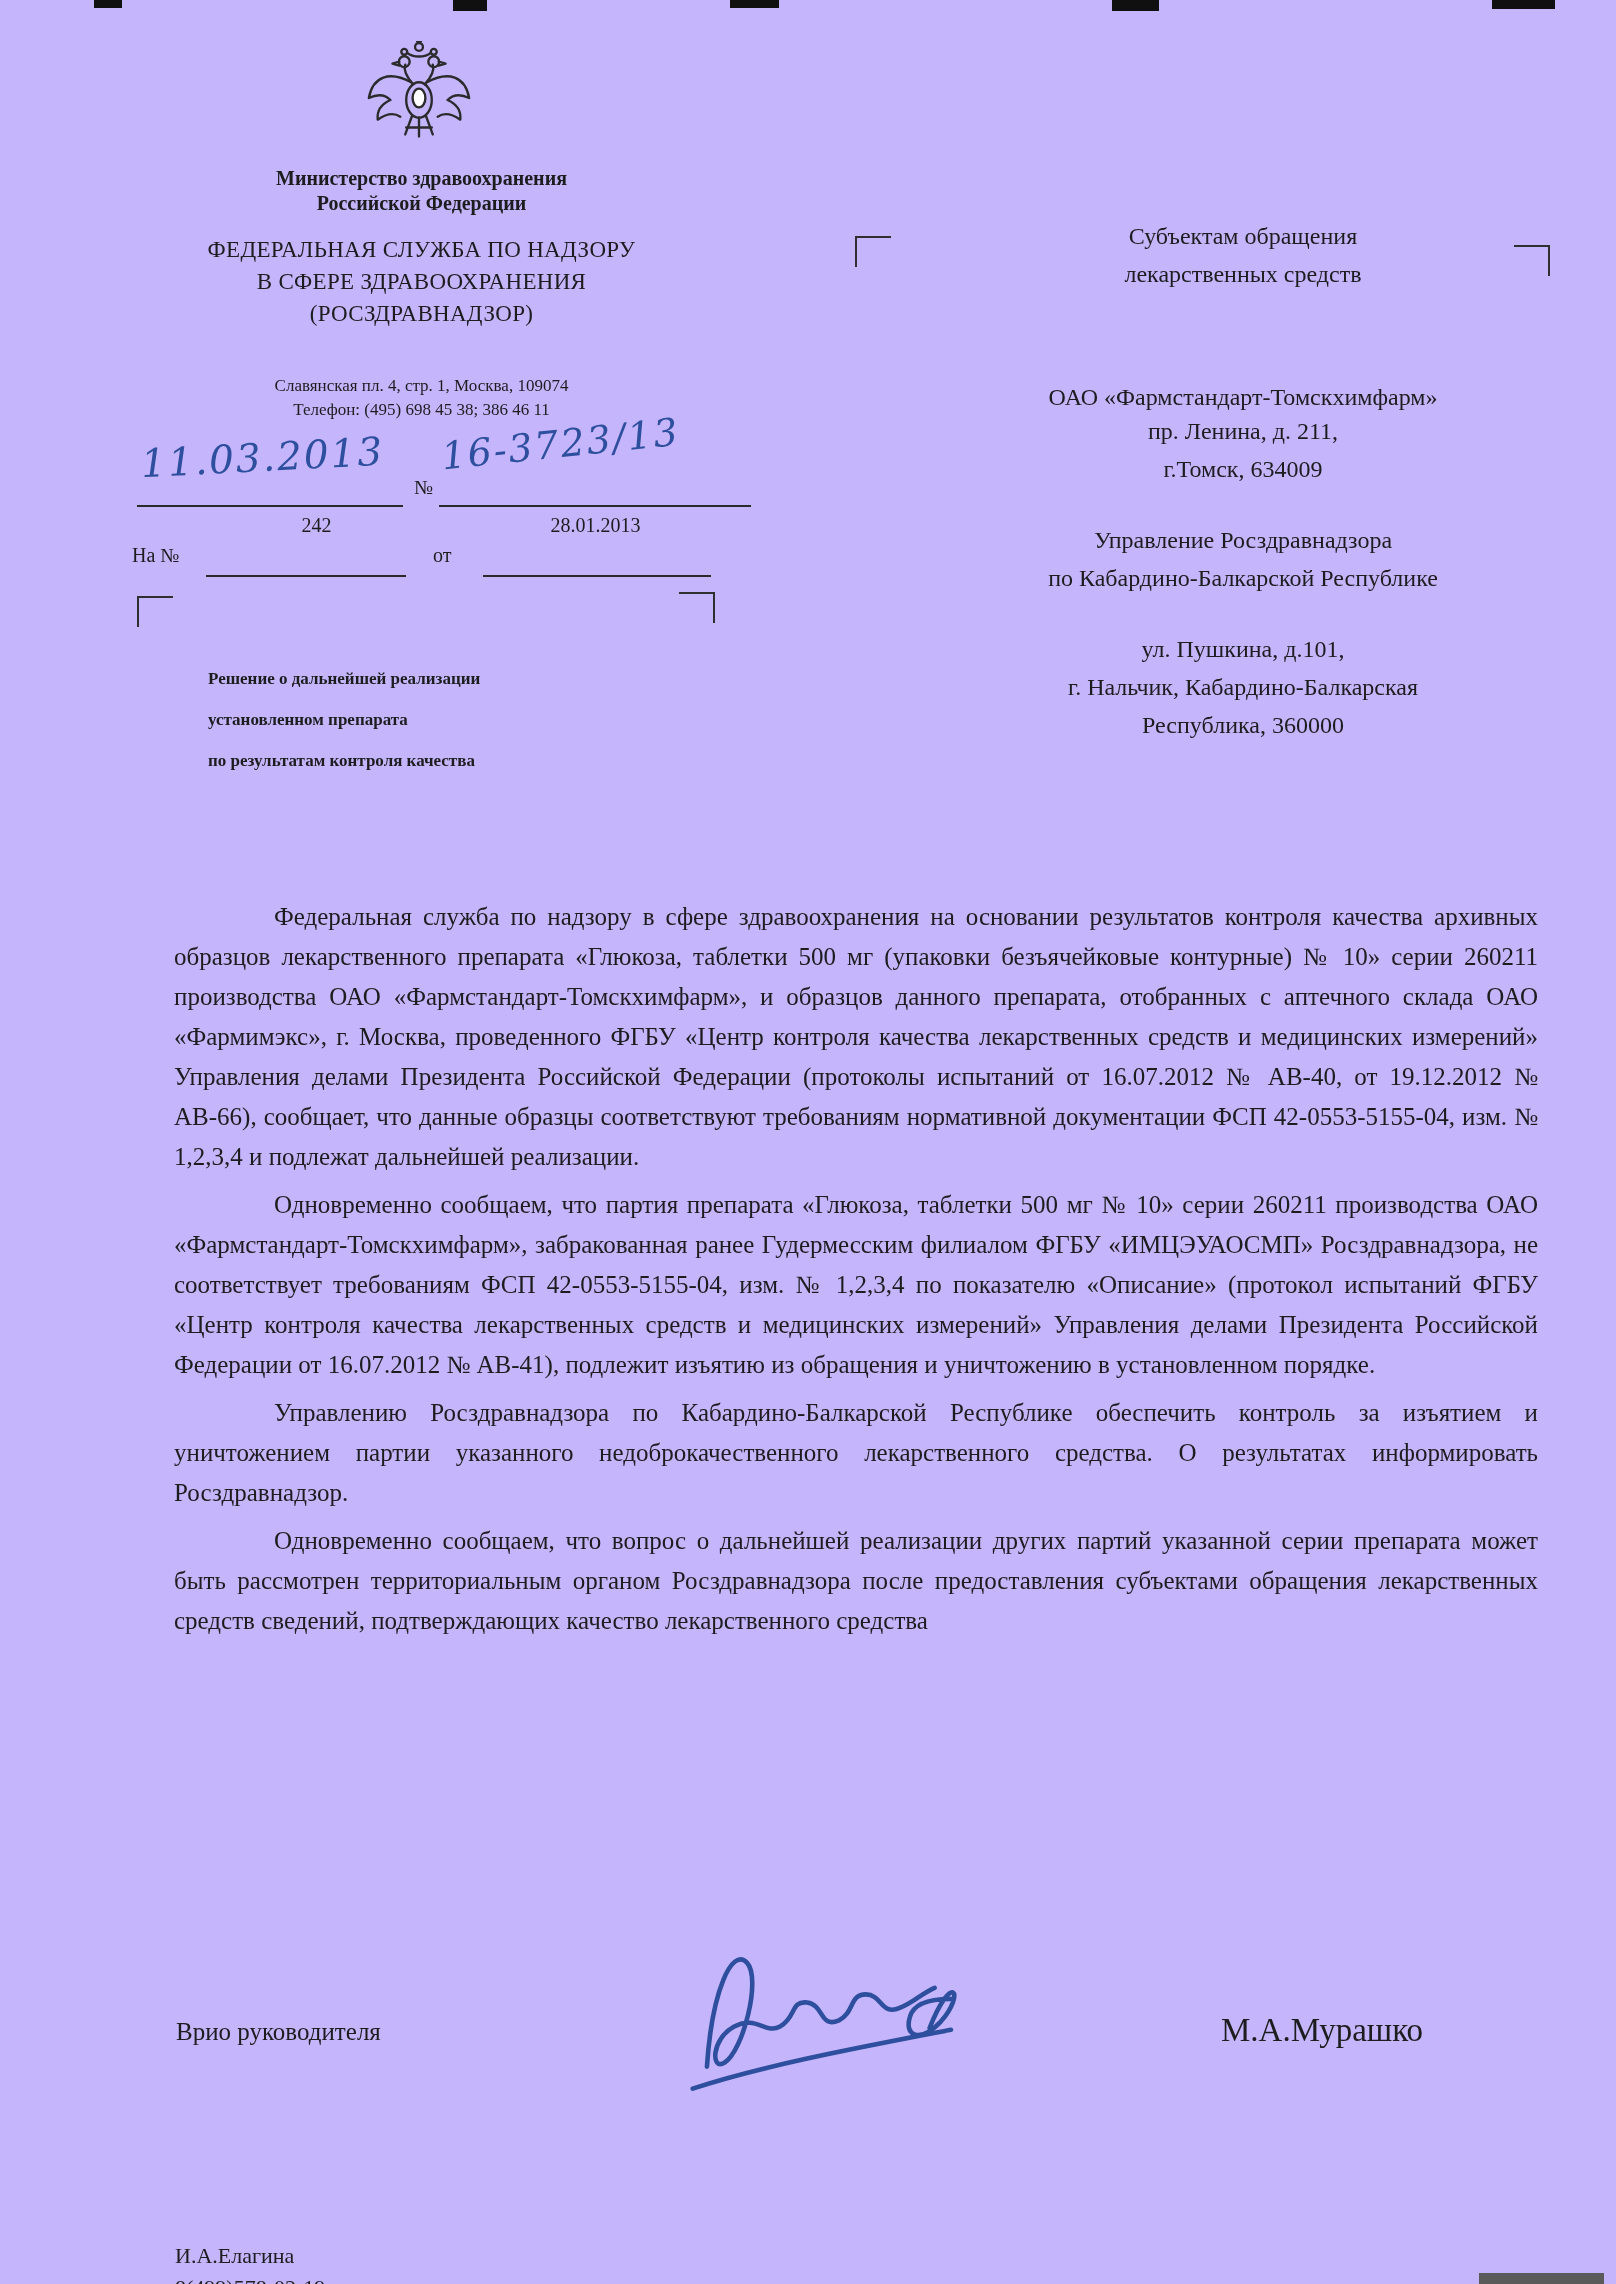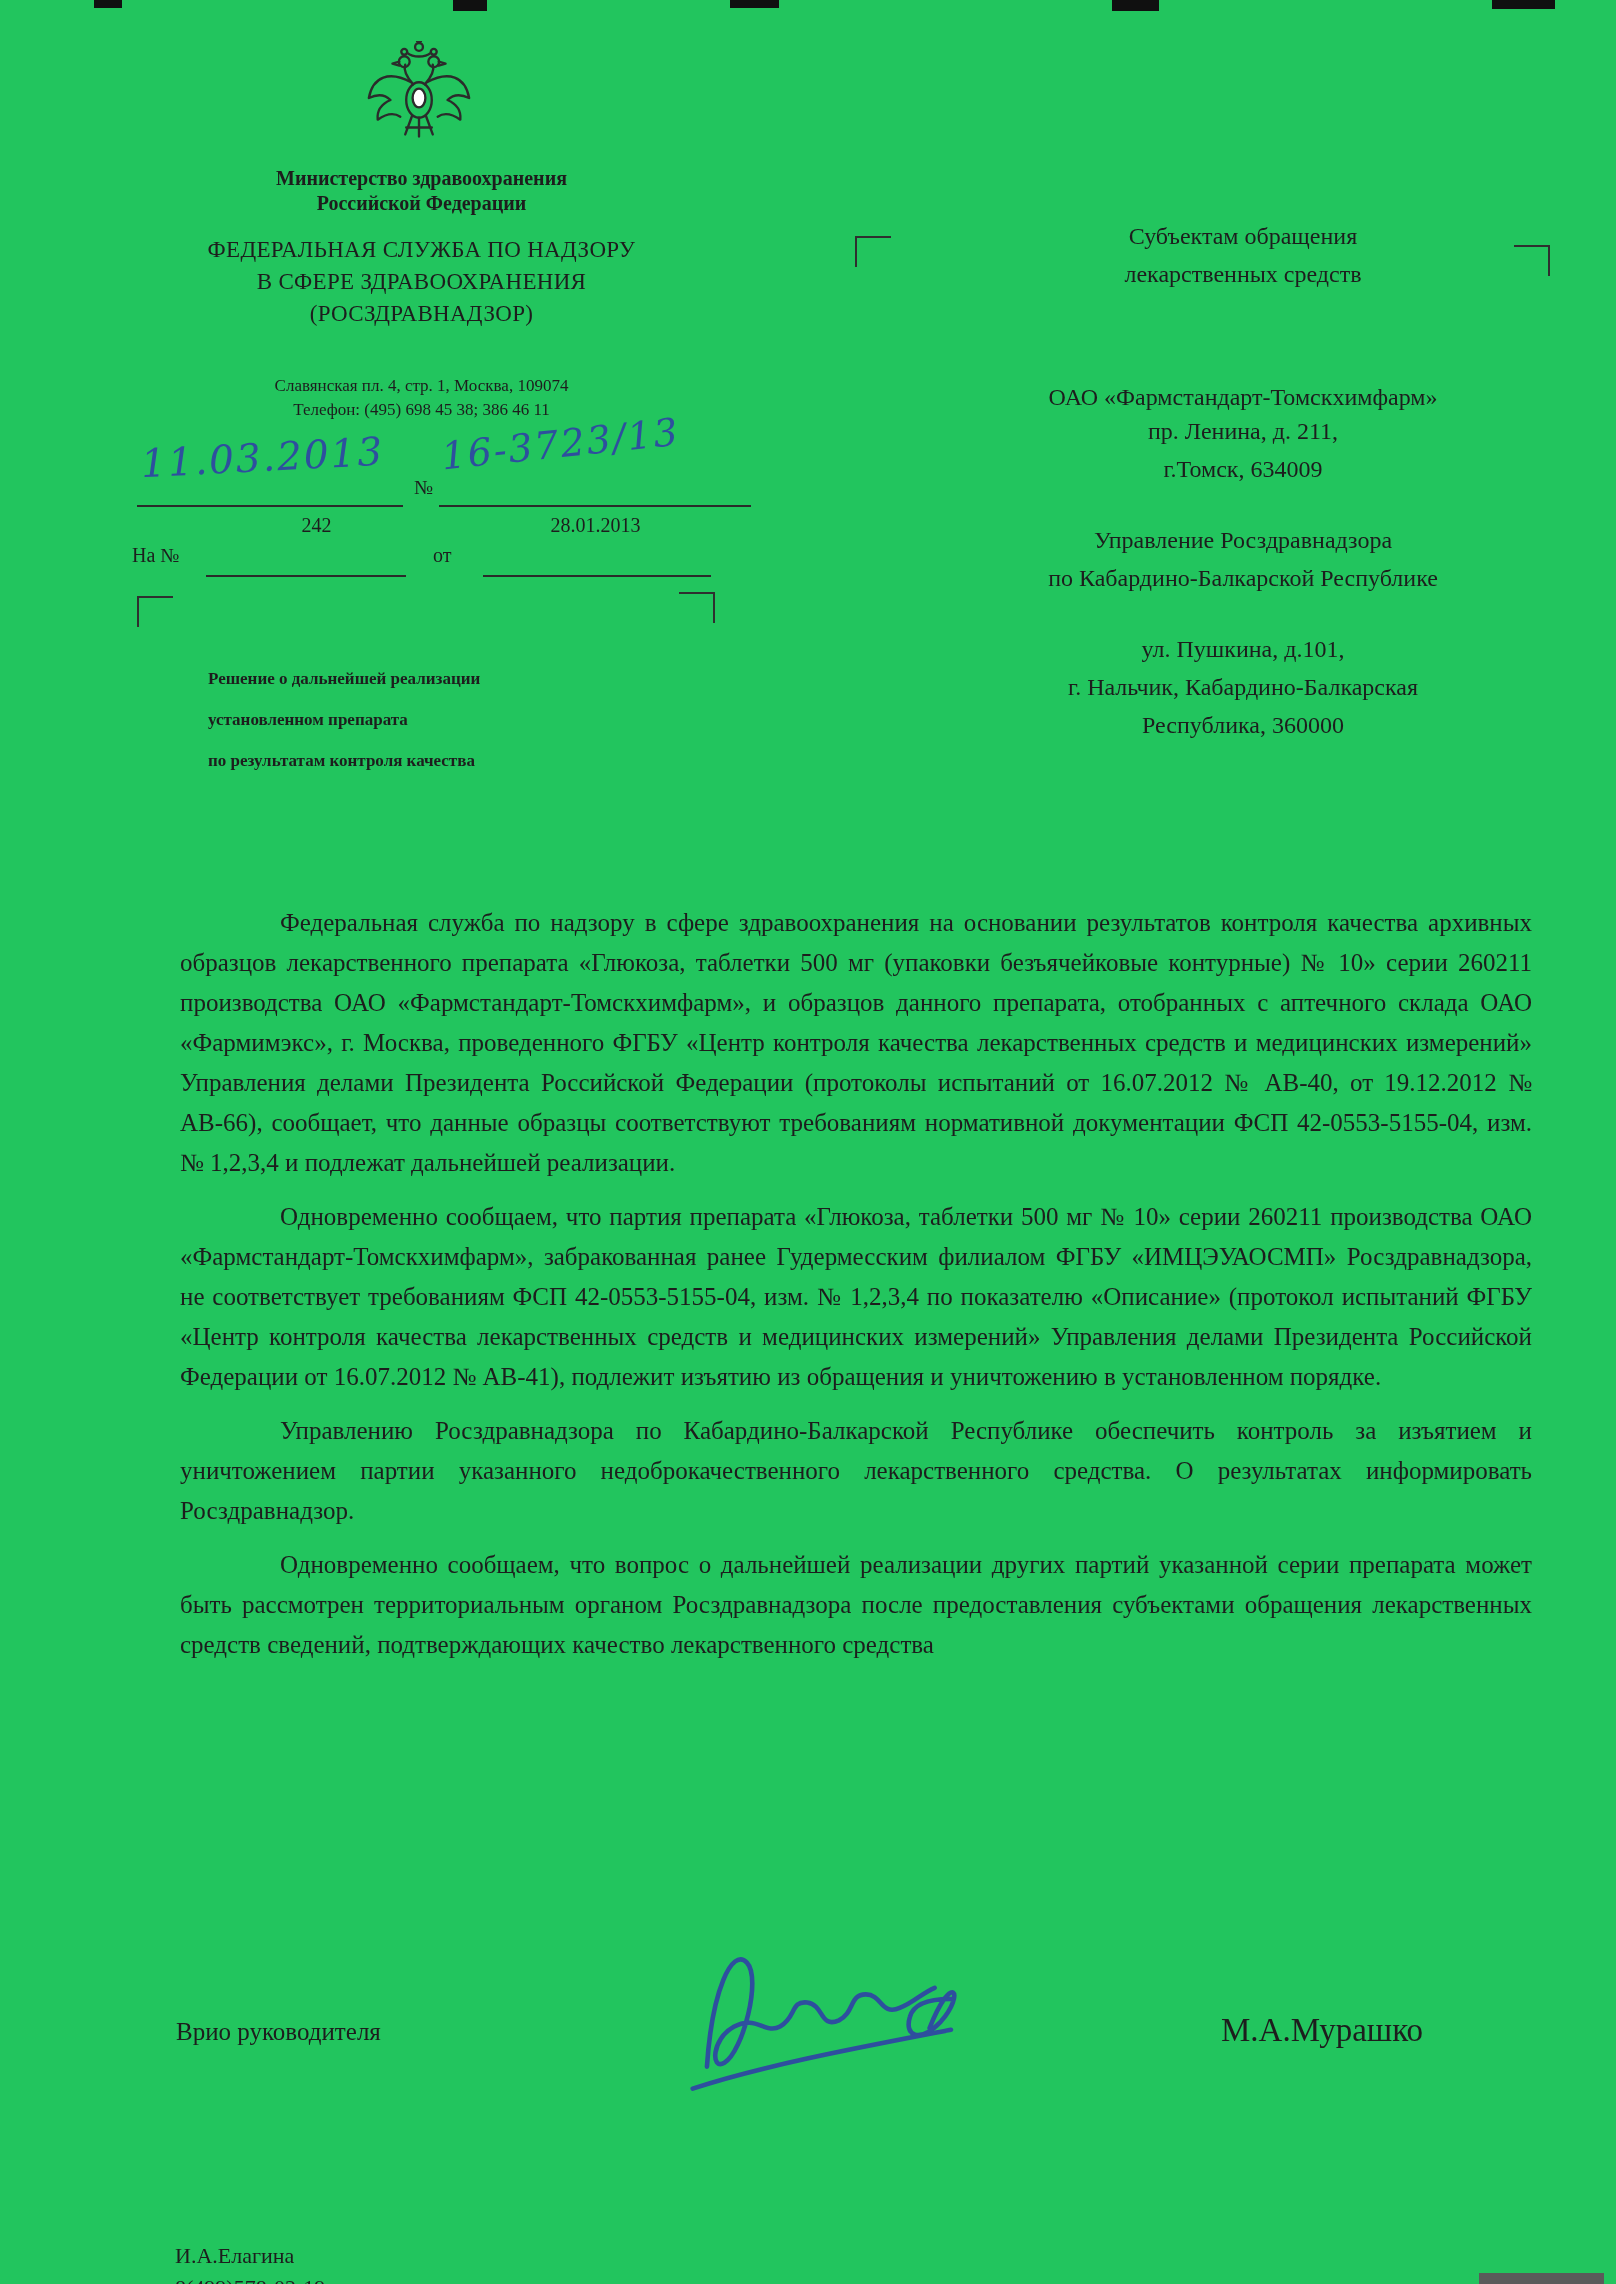--- a/index.html
+++ b/index.html
@@ -1,19 +1,19 @@
 <!DOCTYPE html>
 <html style="font-size:10.5px"><head>
 <meta charset="utf-8">
 <style>
   html,body{margin:0;padding:0;background:#ffffff;}
   .page{
     position:relative;
     width:1617px;height:2284px;
-    background:#22c55e;
+    background:#c4b5fd;
     font-family:"Liberation Serif","DejaVu Serif",serif;
     color:#1d1d1d;
     overflow:hidden;
   }
   .artifact{position:absolute;background:#101010;}
   .artifact.gray{background:#5a5a5a;}
 
   
   .emblem{position:absolute;left:360px;top:41px;width:118px;height:118px;}
   .ministry{position:absolute;left:132px;top:166px;width:579px;text-align:center;
@@ -50,21 +50,21 @@
   .addr-g3{top:412px;}
   .addr-g4{top:521px;}
   .addr-g5{top:630px;}
 
   
   .subject{position:absolute;left:208px;top:658px;width:553px;font-size:17px;line-height:41px;font-weight:bold;}
 
   
   .body-text{position:absolute;left:166px;top:889px;width:1380px;
     font-size:25px;line-height:40px;text-align:justify;}
-  .body-text p{margin:14px;text-indent:100px;}
+  .body-text p{margin:8px;text-indent:100px;}
 
   
   .sig-position{position:absolute;left:176px;top:2018px;font-size:25px;}
   .sig-name{position:absolute;left:1221px;top:2012px;font-size:33px;}
   .sig-scribble{position:absolute;left:638px;top:1887px;width:355px;height:224px;transform:rotate(-6deg);}
 
   
   .executor{position:absolute;left:175px;top:2212px;font-size:22px;line-height:32px;margin-top:28px;}
 </style>
 </head>

